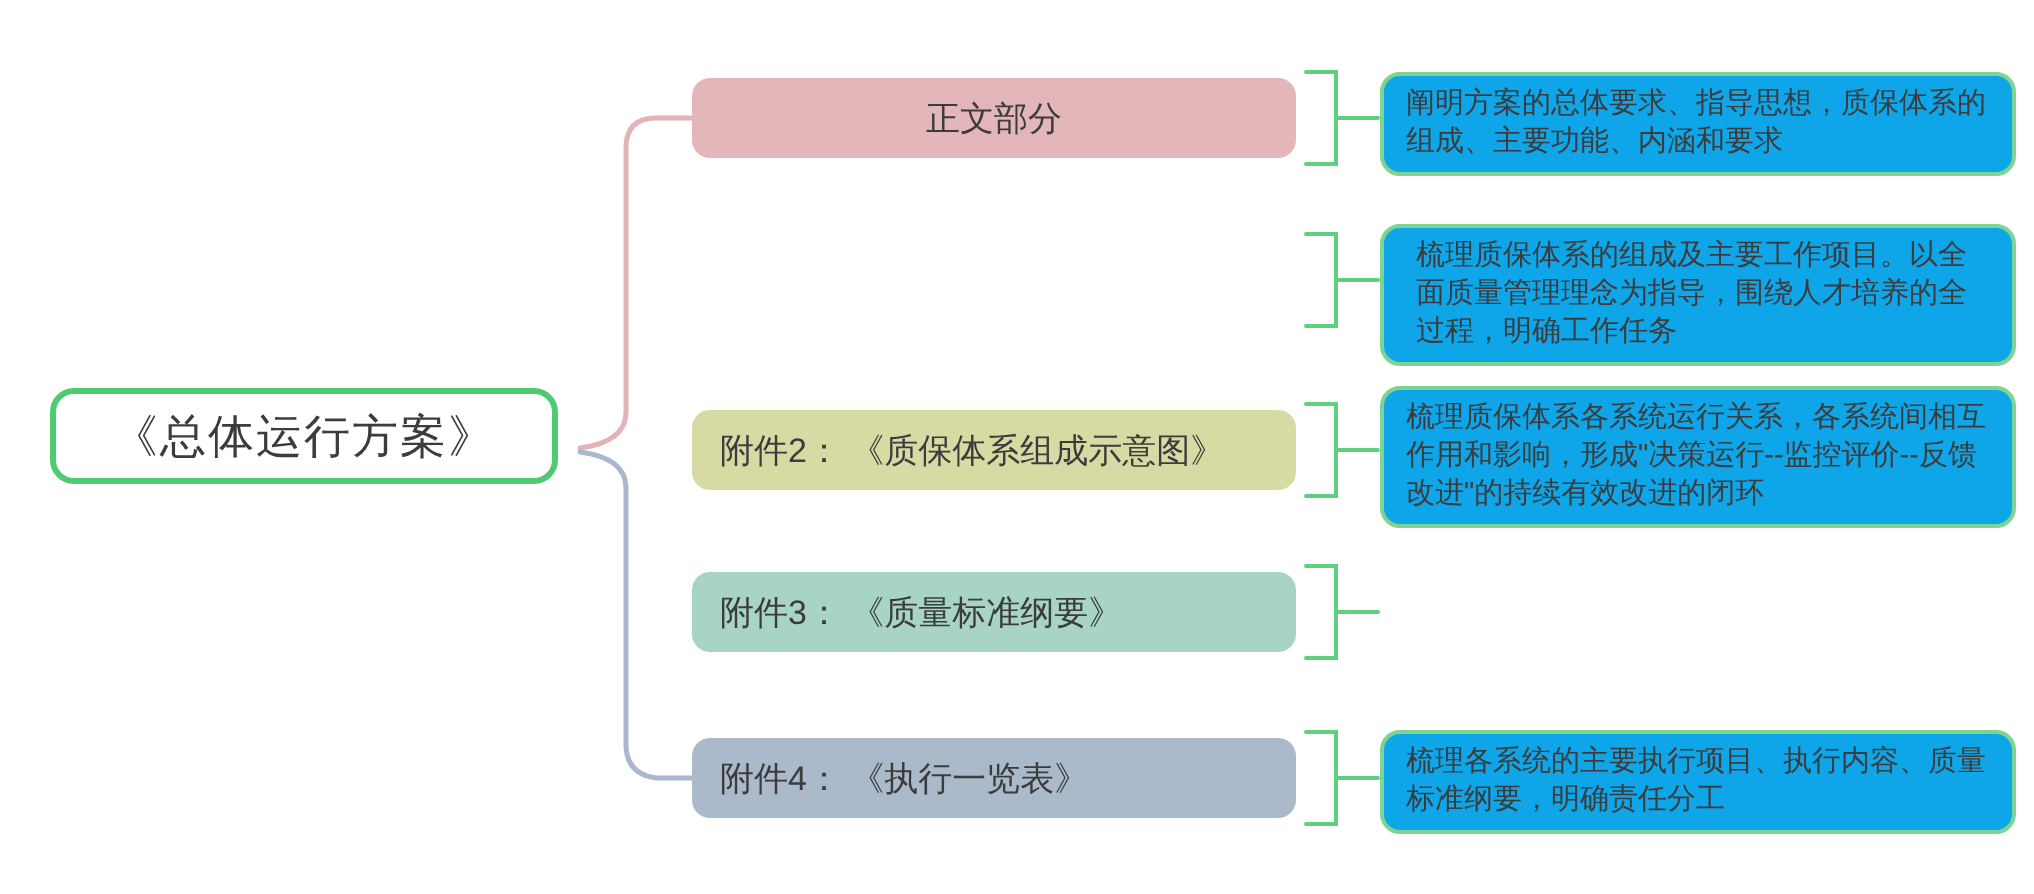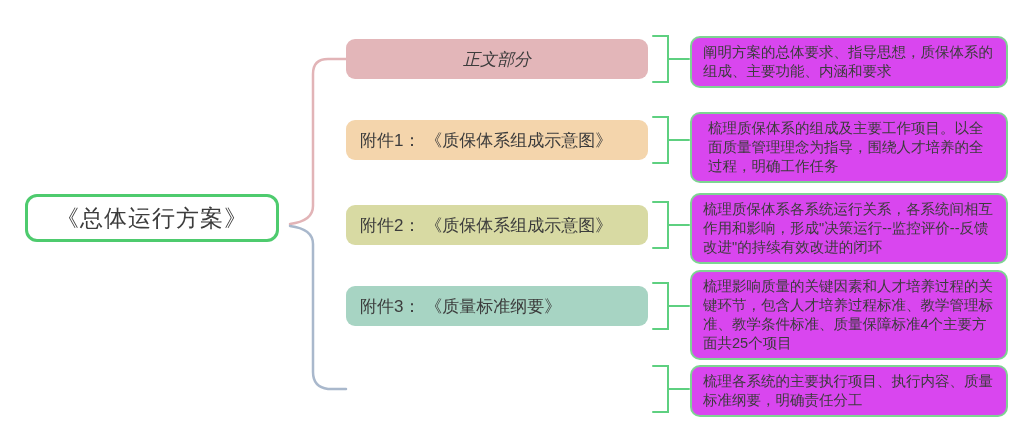--- a/index.html
+++ b/index.html
@@ -22,27 +22,27 @@
     border-radius:12px;background:#fff;
     display:flex;align-items:center;justify-content:center;
     font-size:23px;letter-spacing:1px;
   }
   .branch-box{
     position:absolute;left:346px;width:302px;height:40px;
     box-sizing:border-box;border-radius:9px;
     display:flex;align-items:center;
     padding:0 14px;font-size:17px;white-space:nowrap;
   }
-  .branch-box.centered{justify-content:center;padding:0;font-style:italic;}
+  .branch-box.centered{justify-content:center;padding:0;}
   .r0{top:39px;} .r1{top:120px;} .r2{top:205px;} .r3{top:286px;} .r4{top:369px;}
   .desc-box{
     position:absolute;left:690px;width:318px;
     box-sizing:border-box;
     border:2px solid var(--desc_border,#7ed492);
-    border-radius:10px;background:#d946ef;
+    border-radius:10px;background:#0ea5e9;
     display:flex;align-items:center;
     padding:5px 11px;
     font-size:14.5px;line-height:19px;
   }
   .d0{top:36px;min-height:52px;} .d1{top:112px;min-height:66px;padding-left:16px;}
   .d2{top:193px;min-height:68px;} .d3{top:270px;min-height:85px;}
   .d4{top:365px;min-height:51px;}
 </style>
 </head>
 <body>
@@ -59,39 +59,36 @@
     <path class="bracket" d="M 653 366 H 668 V 412 H 653 M 668 389 H 689"></path>
   </svg>
 
   <div class="root-node">
     <span>《总体运行方案》</span>
   </div>
 
   <div class="branch-box centered r0" style="background-color: rgb(227, 182, 185);">
     <span>正文部分</span>
   </div>
-  <div class="branch-box r1" style="background-color: rgb(244, 213, 172);">
-    <span>附件1： 《质保体系组成示意图》</span>
-  </div>
   <div class="branch-box r2" style="background-color: rgb(216, 218, 163);">
     <span>附件2： 《质保体系组成示意图》</span>
   </div>
   <div class="branch-box r3" style="background-color: rgb(167, 212, 195);">
     <span>附件3： 《质量标准纲要》</span>
+  </div>
+  <div class="branch-box r4" style="background-color: rgb(171, 186, 203);">
+    <span>附件4： 《执行一览表》</span>
   </div>
 
   <div class="desc-box d0">
     <span>阐明方案的总体要求、指导思想，质保体系的组成、主要功能、内涵和要求</span>
   </div>
   <div class="desc-box d1">
     <span>梳理质保体系的组成及主要工作项目。以全面质量管理理念为指导，围绕人才培养的全过程，明确工作任务</span>
   </div>
   <div class="desc-box d2">
     <span>梳理质保体系各系统运行关系，各系统间相互作用和影响，形成"决策运行--监控评价--反馈改进"的持续有效改进的闭环</span>
   </div>
-  <div class="desc-box d3">
-    <span>梳理影响质量的关键因素和人才培养过程的关键环节，包含人才培养过程标准、教学管理标准、教学条件标准、质量保障标准4个主要方面共25个项目</span>
-  </div>
   <div class="desc-box d4">
     <span>梳理各系统的主要执行项目、执行内容、质量标准纲要，明确责任分工</span>
   </div>
 
 </div>
 
 </body></html>

